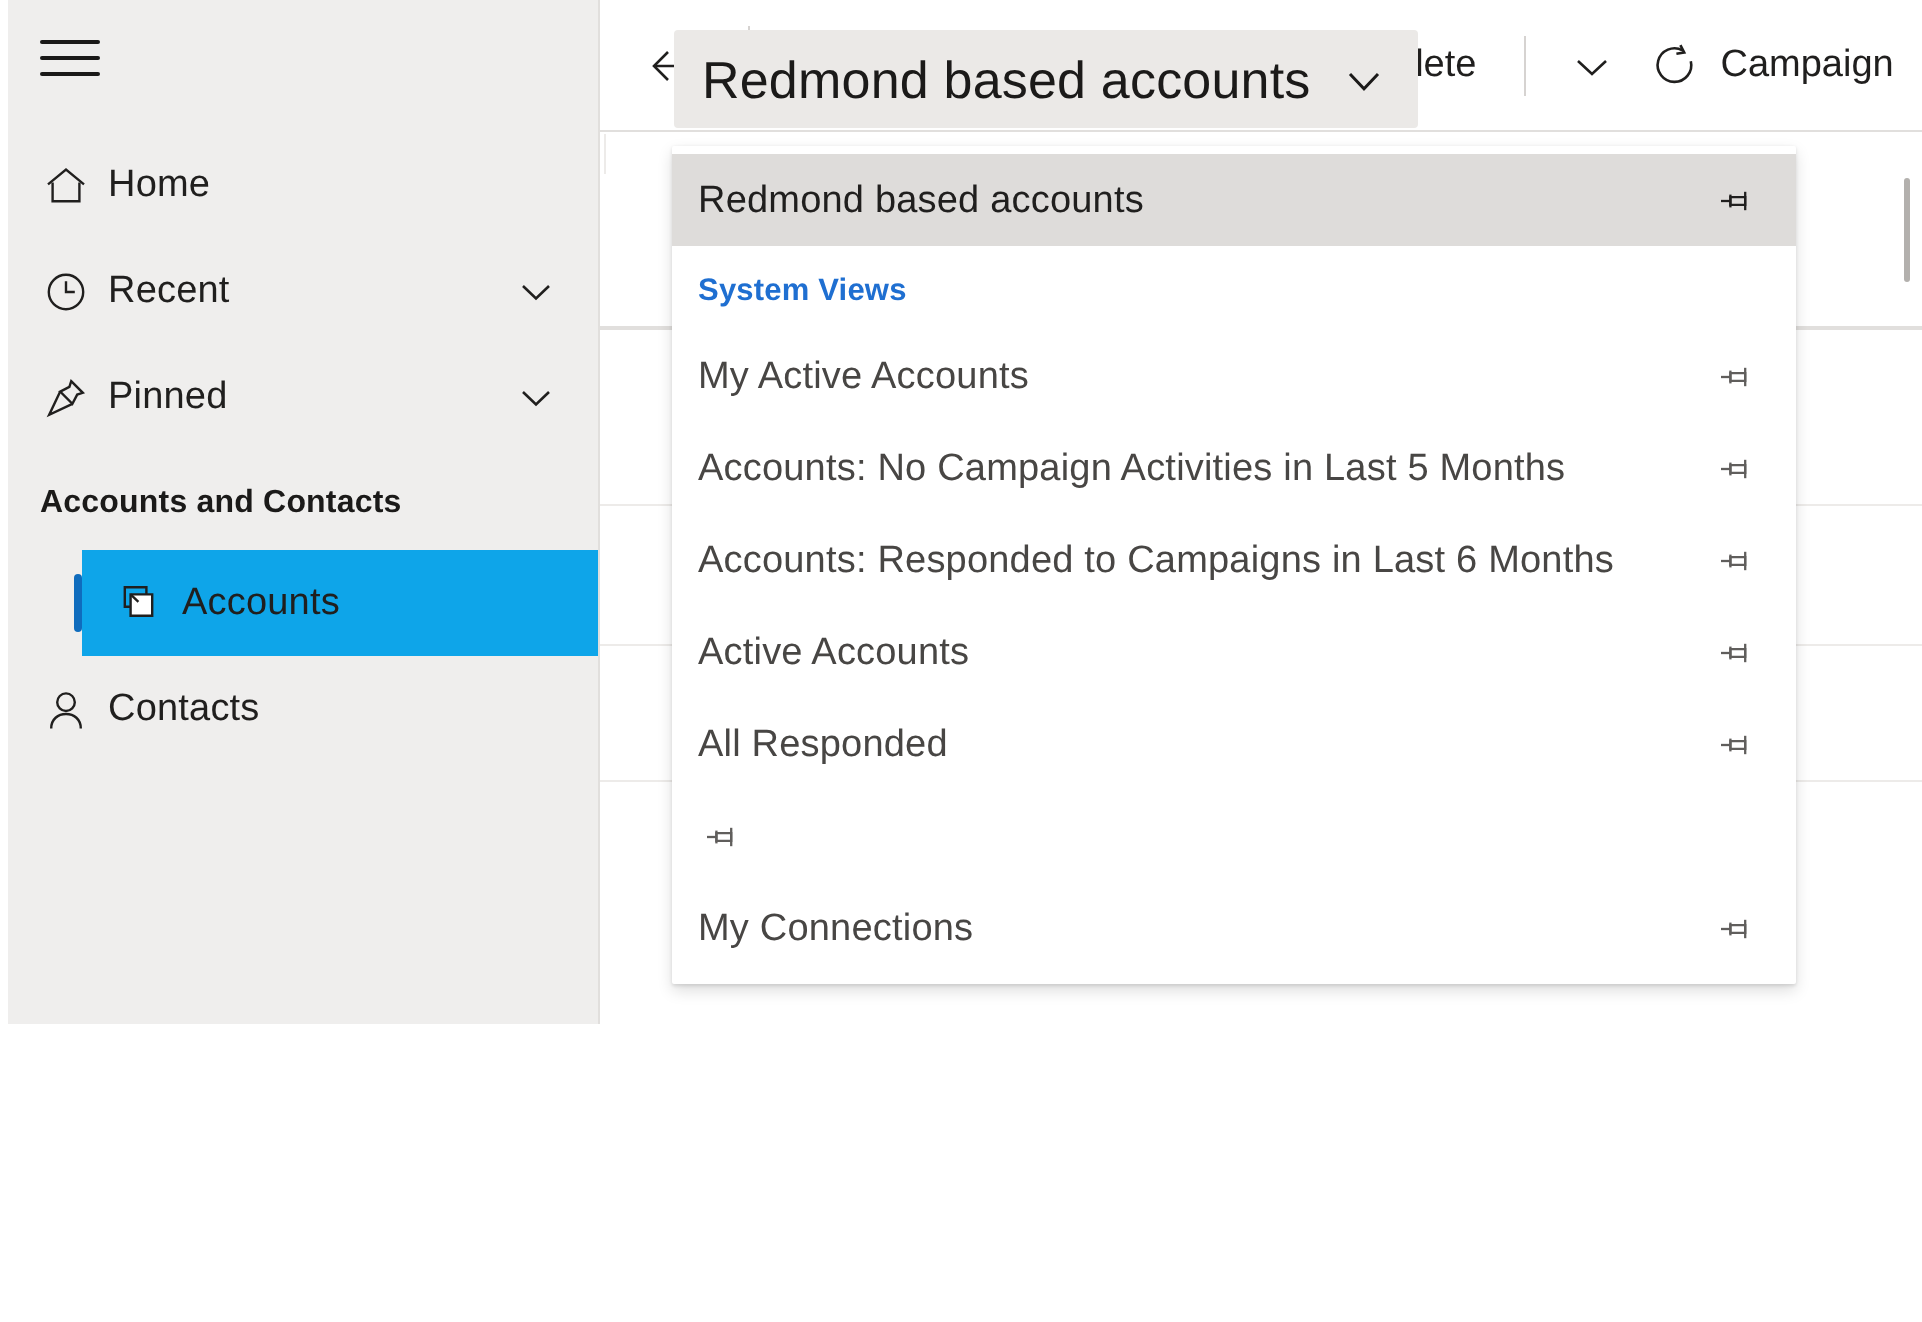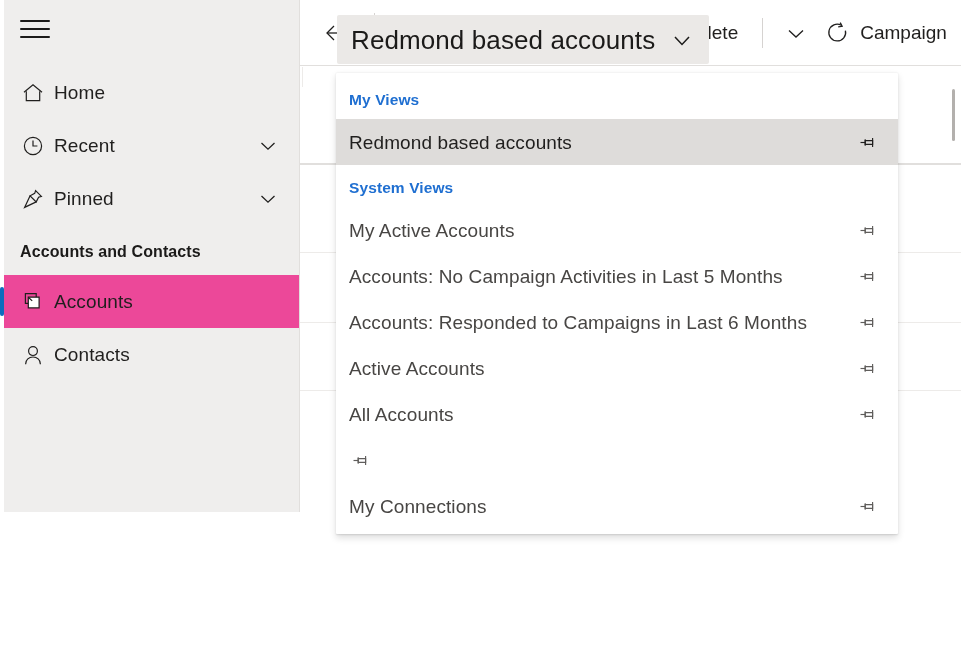--- a/index.html
+++ b/index.html
@@ -106,21 +106,22 @@
 
   .nav-group-title {
     font-size: 16px;
     font-weight: bold;
     color: #1b1a19;
     padding: 18px 16px 14px 16px;
     letter-spacing: 0.1px;
   }
 
   .nav-item.selected {
-    background: #ec4899;
+    background: #0ea5e9;
+    margin-left: 37px;
   }
   .nav-item.selected::before {
     content: "";
     position: absolute;
     left: -4px;
     top: 12px;
     bottom: 12px;
     width: 4px;
     background: #0f6cbd;
     border-radius: 2px;
@@ -481,21 +482,20 @@
       <span class="vs-label">Redmond based accounts</span>
       <span class="vs-chevron">
         <svg width="26" height="26" viewBox="0 0 26 26" fill="none" stroke="#1b1a19" stroke-width="1.5">
           <path d="M6 10 L13 17.4 L20 10"></path>
         </svg>
       </span>
     </div>
 
     <div class="view-flyout">
 
-      <div class="flyout-section-header">My Views</div>
 
       <div class="flyout-item selected">
         <span class="fi-label">Redmond based accounts</span>
         <span class="pin">
           <svg width="21" height="21" viewBox="0 0 21 21" fill="none" stroke="#201f1e" stroke-width="1.15">
             <path d="M2.5 10.5 H7.2"></path>
             <path d="M7.2 7.3 V13.7"></path>
             <path d="M7.2 8.6 H14.6 V12.4 H7.2 Z"></path>
             <path d="M14.6 5.9 V15.1"></path>
           </svg>
@@ -547,21 +547,21 @@
           <svg width="21" height="21" viewBox="0 0 21 21" fill="none" stroke="#605e5c" stroke-width="1.15">
             <path d="M2.5 10.5 H7.2"></path>
               <path d="M7.2 7.3 V13.7"></path>
             <path d="M7.2 8.6 H14.6 V12.4 H7.2 Z"></path>
               <path d="M14.6 5.9 V15.1"></path>
           </svg>
         </span>
       </div>
 
       <div class="flyout-item">
-        <span class="fi-label">All Accounts</span>
+        <span class="fi-label">All Responded</span>
         <span class="pin">
           <svg width="21" height="21" viewBox="0 0 21 21" fill="none" stroke="#605e5c" stroke-width="1.15">
             <path d="M2.5 10.5 H7.2"></path>
               <path d="M7.2 7.3 V13.7"></path>
             <path d="M7.2 8.6 H14.6 V12.4 H7.2 Z"></path>
               <path d="M14.6 5.9 V15.1"></path>
           </svg>
         </span>
       </div>
 

